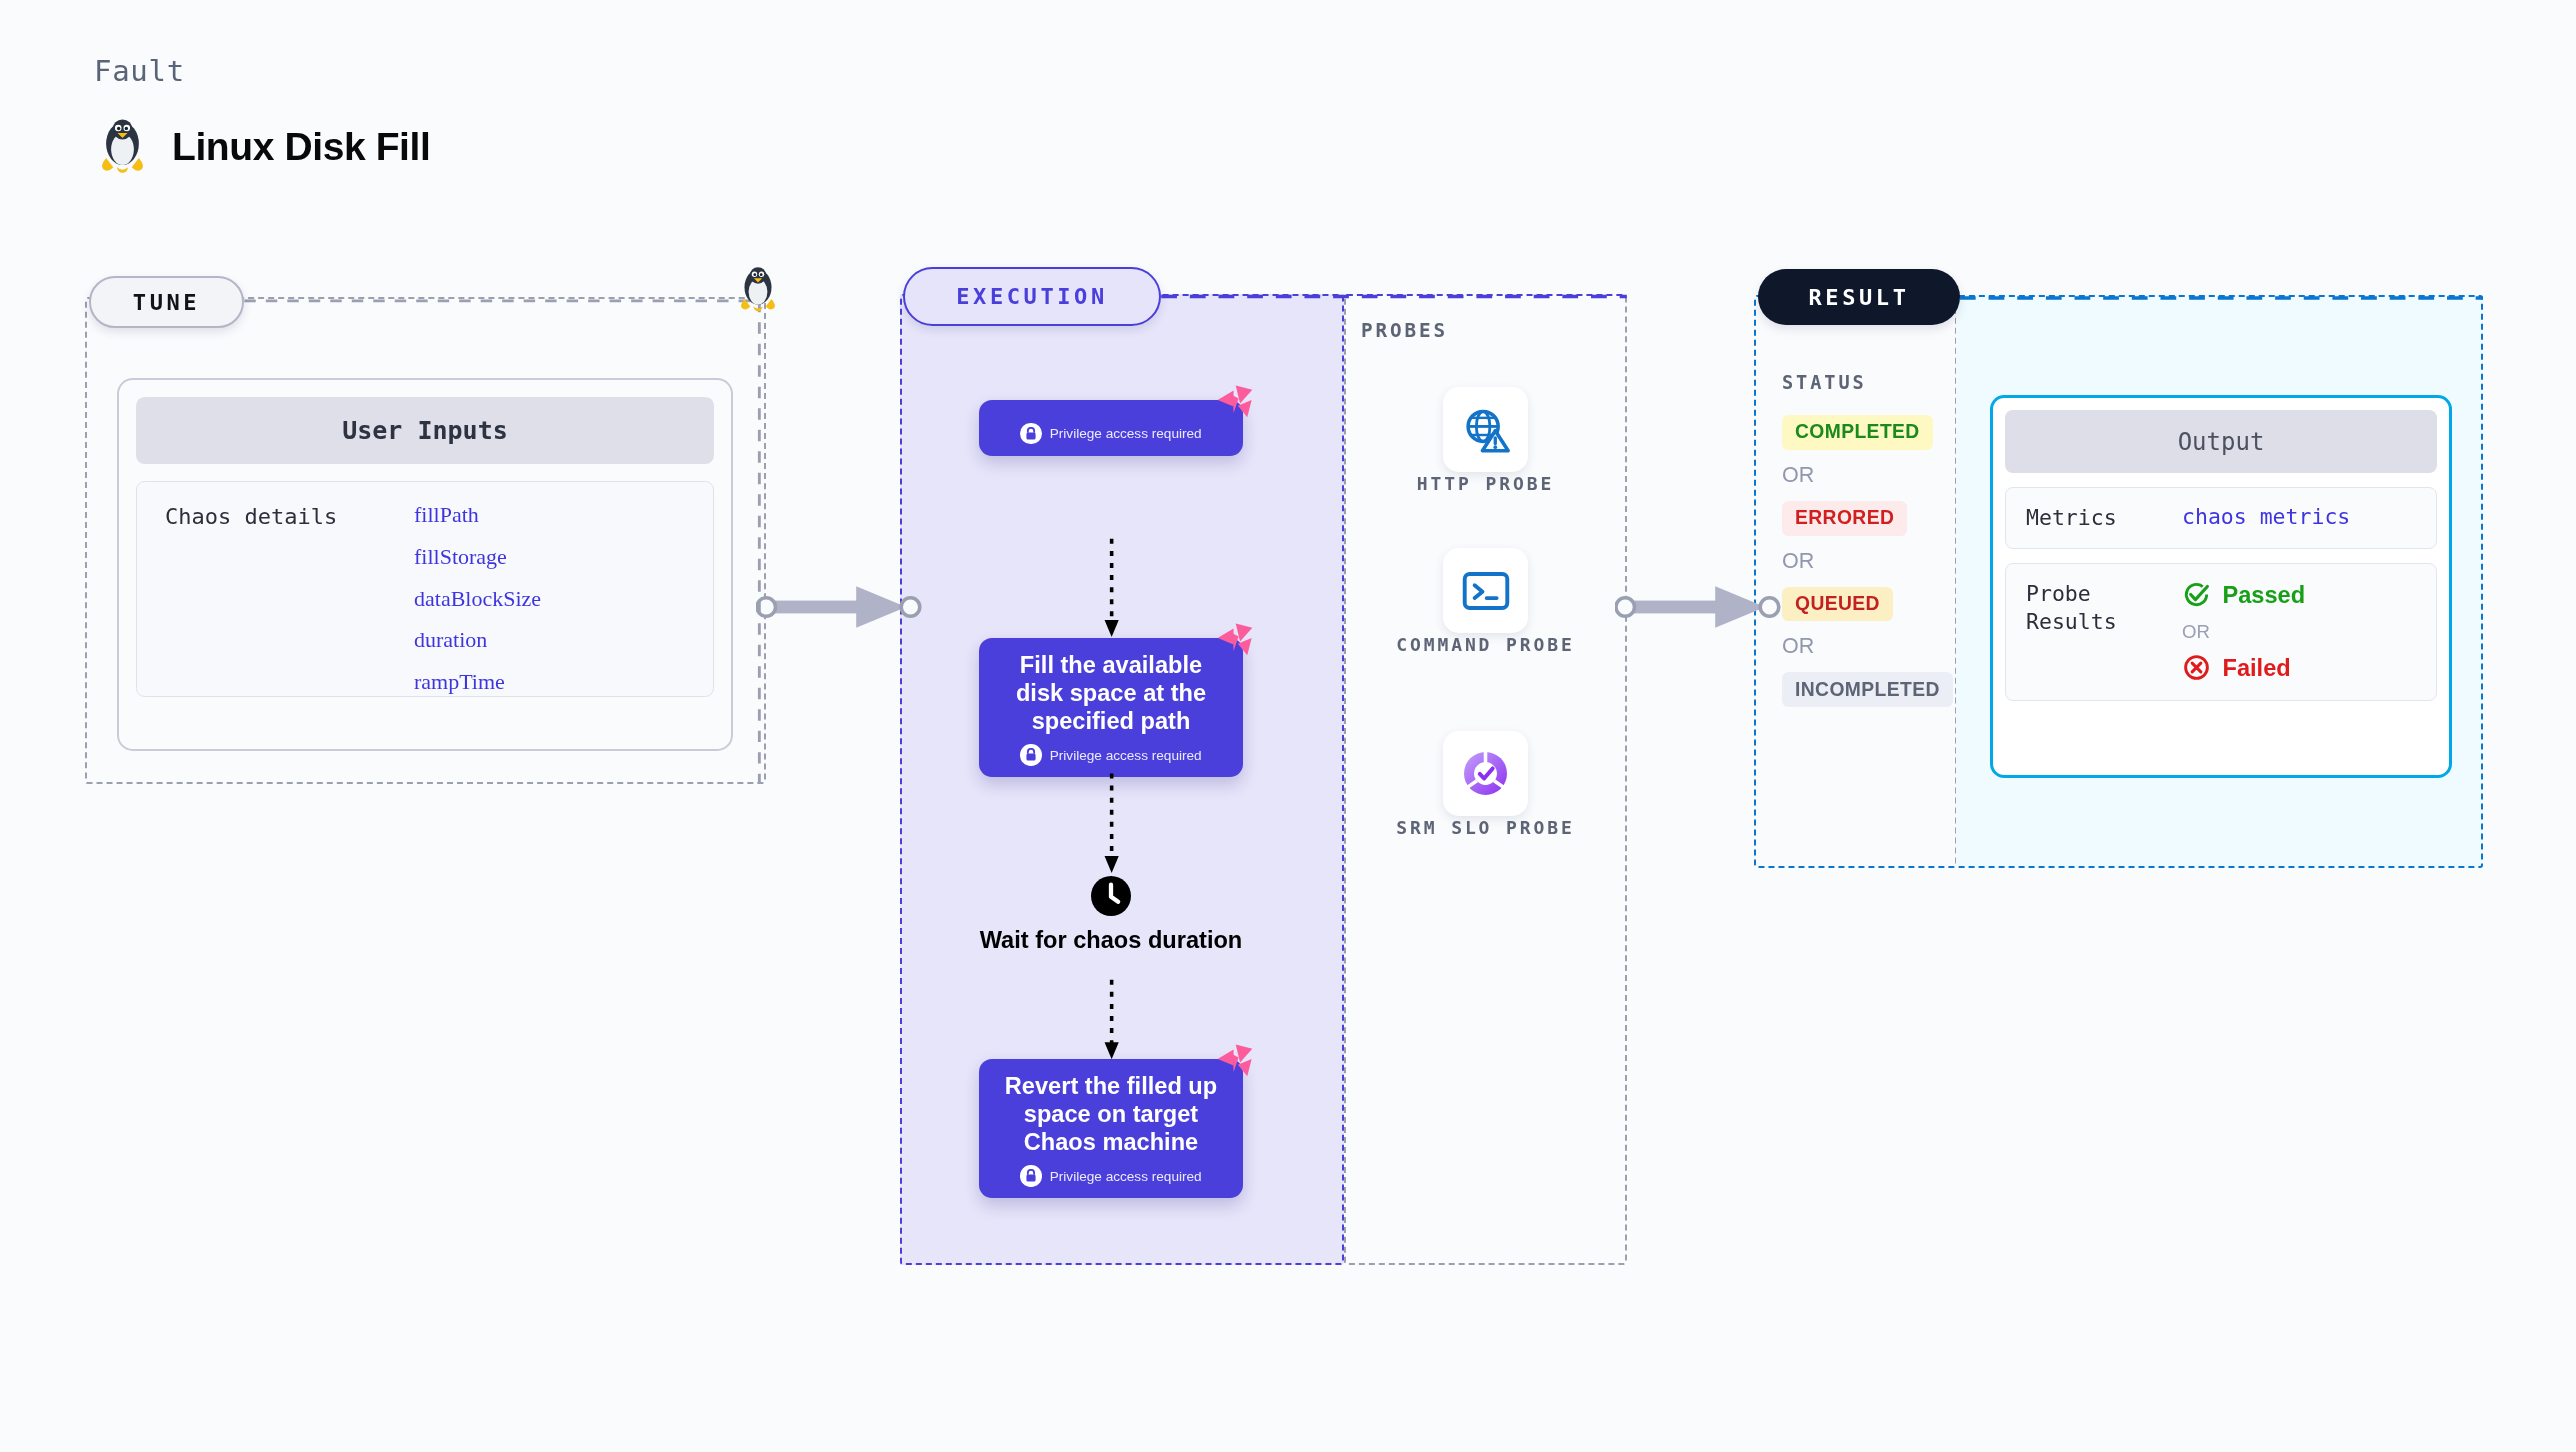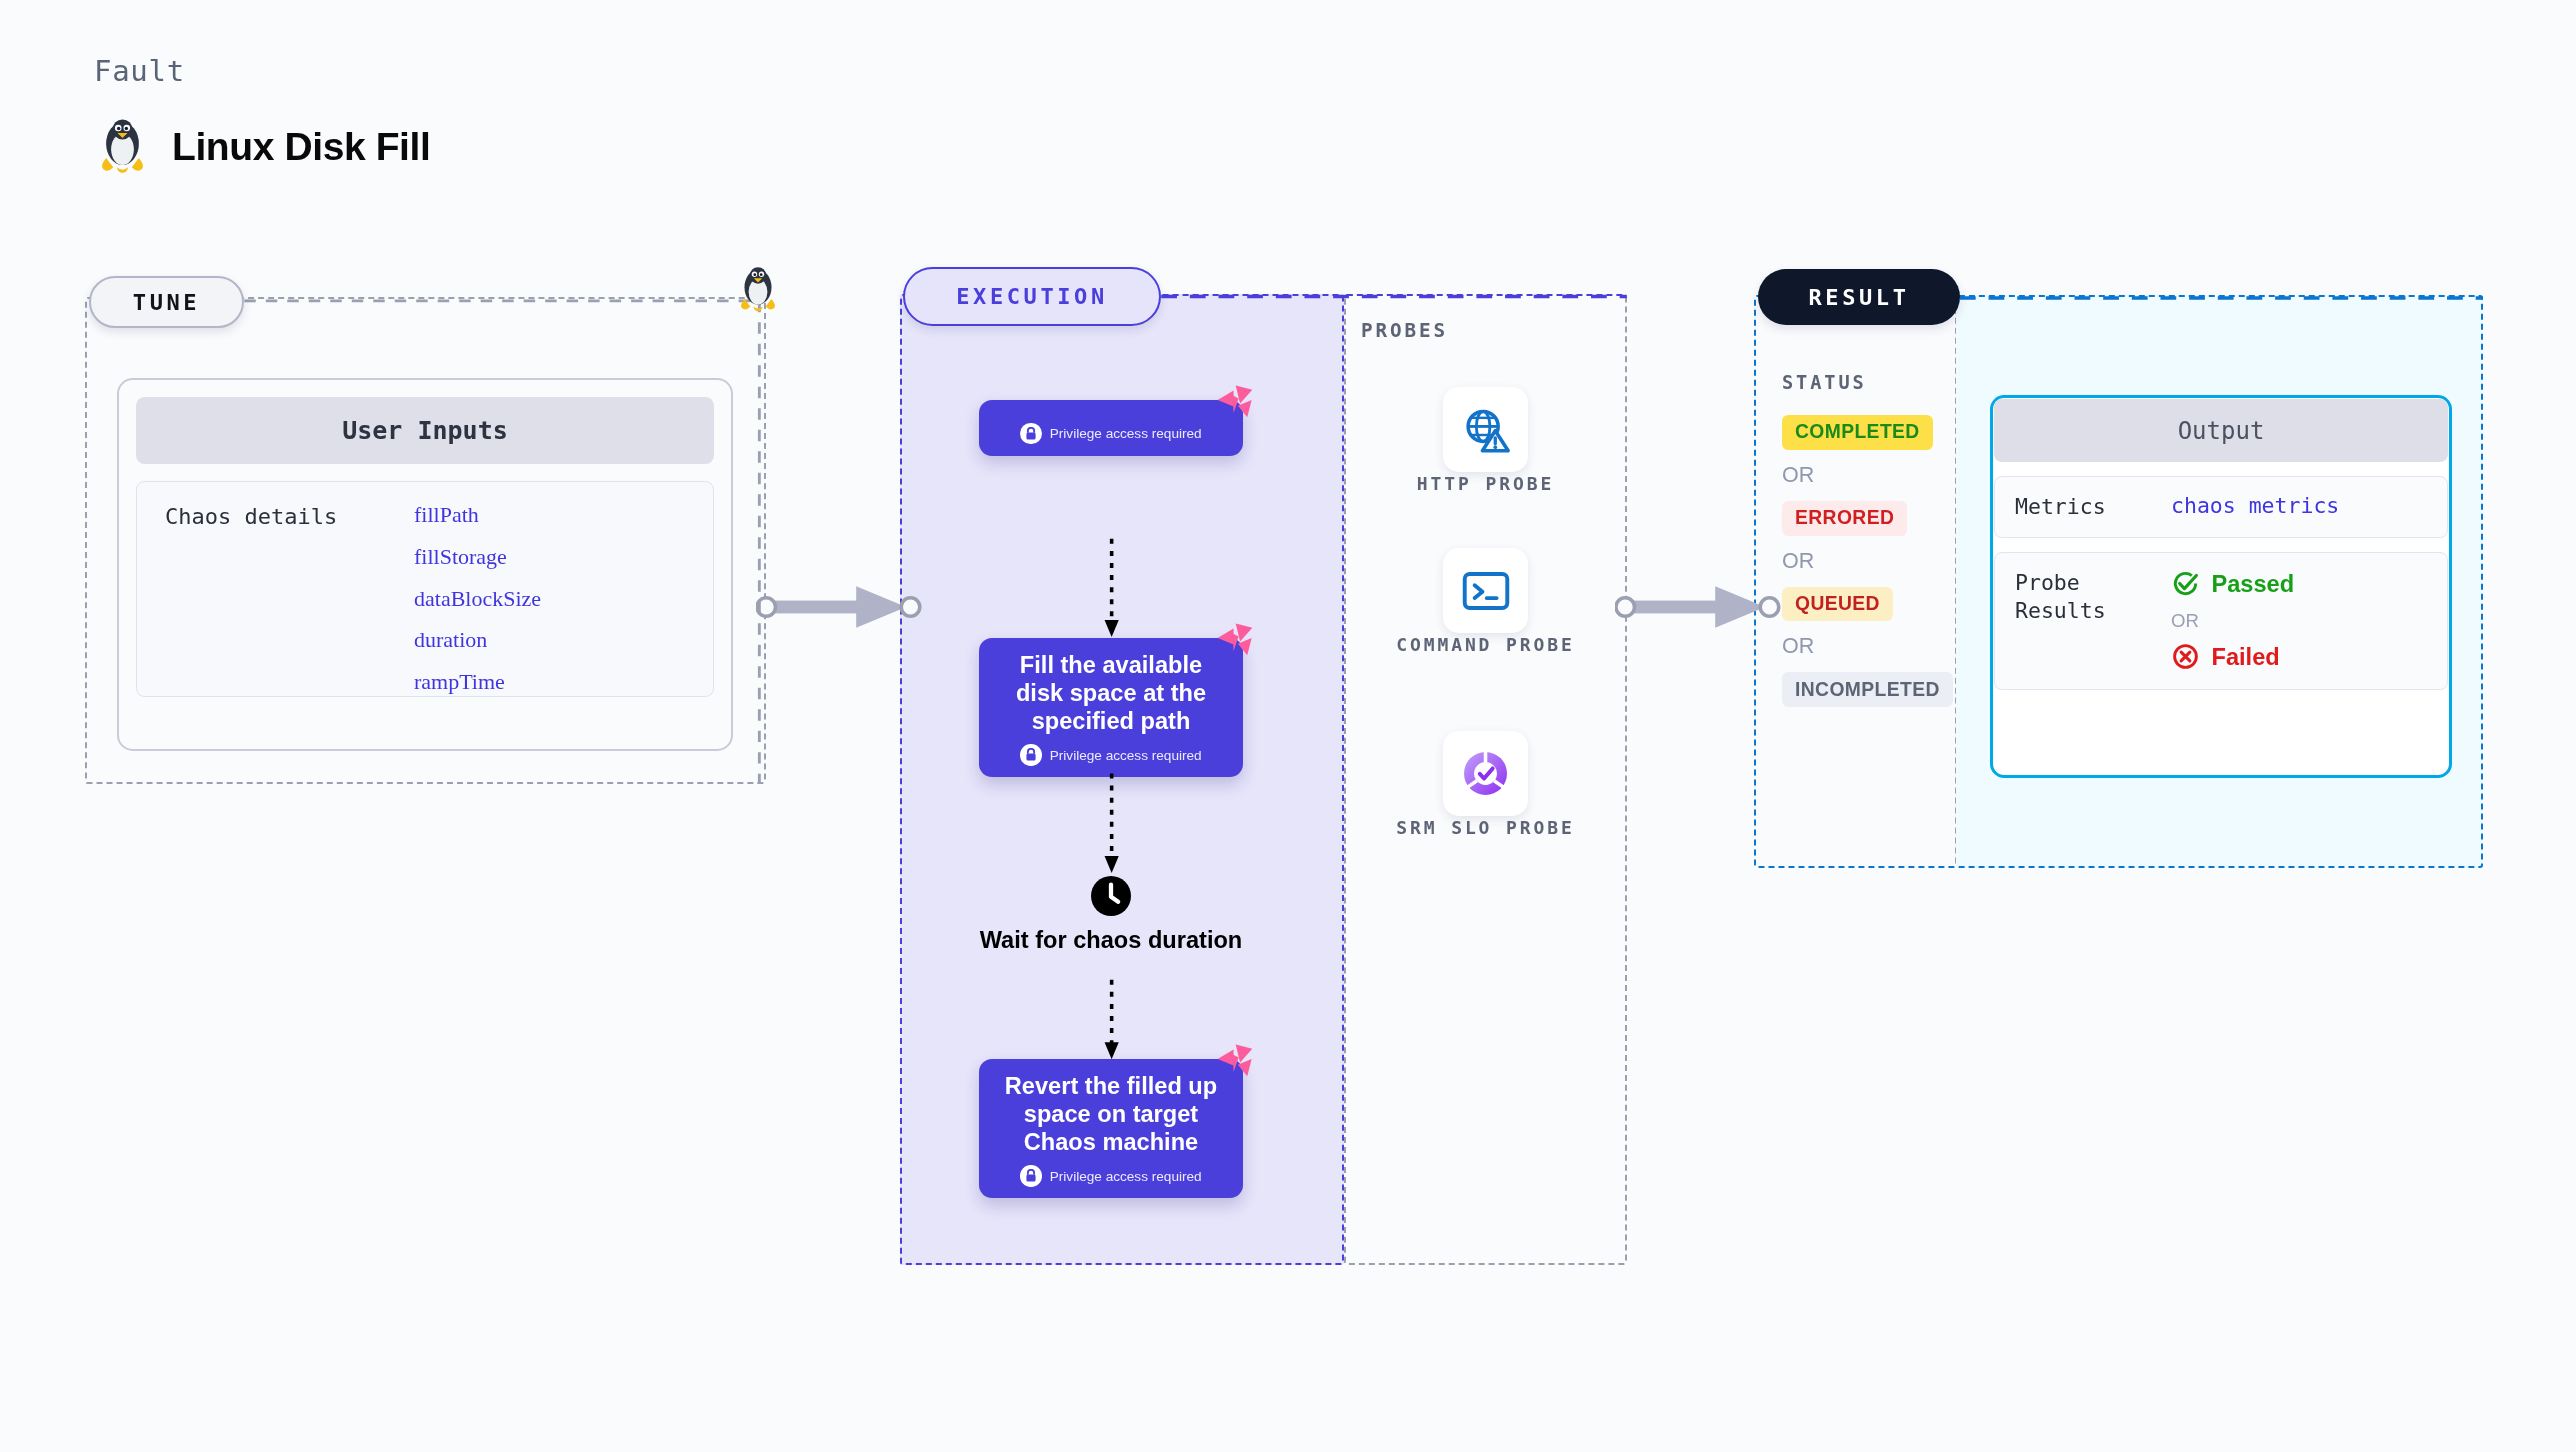--- a/index.html
+++ b/index.html
@@ -148,30 +148,30 @@
   .status-label {
     position: absolute; left: 1782px; top: 372px;
     font-family: "DejaVu Sans Mono", monospace; font-size: 18.6px;
     letter-spacing: 2.9px; color: #5d6476; font-weight: bold;
   }
   .status-list { position: absolute; left: 1782px; top: 415px; width: 172px; }
   .status-badge {
     display: inline-block; padding: 6.4px 13px; border-radius: 6.4px;
     font-size: 19.3px; font-weight: bold; letter-spacing: 0.4px;
   }
-  .sb-completed { background: #fde047; color: #1a8a1a; }
+  .sb-completed { background: #fef9c3; color: #1a8a1a; }
   .sb-errored   { background: #fdeaea; color: #d11f1f; }
   .sb-queued    { background: #fcefc4; color: #c32020; }
   .sb-incomplete{ background: #eceef5; color: #5d6476; }
   .or-text { margin: 13px 0; font-size: 21.5px; color: #9198ad; }
 
   
   .out-card {
     position: absolute; left: 1990px; top: 395px; width: 462px; height: 383px;
-    background: #fff; border: 3.6px solid #00a8e8; border-radius: 14.3px; padding: 1px;
+    background: #fff; border: 3.6px solid #00a8e8; border-radius: 14.3px; padding: 12px;
   }
   .out-head {
     height: 63px; background: #dddee8; border-radius: 7.9px;
     display: flex; align-items: center; justify-content: center;
     font-family: "DejaVu Sans Mono", monospace; font-size: 24px; color: #4b5160;
   }
   .out-row {
     margin-top: 14.3px; background: #fafbfd; border: 1.4px solid #e3e5ee;
     border-radius: 7.9px; padding: 15.8px 20px; display: flex; gap: 27px; align-items: flex-start;
   }

